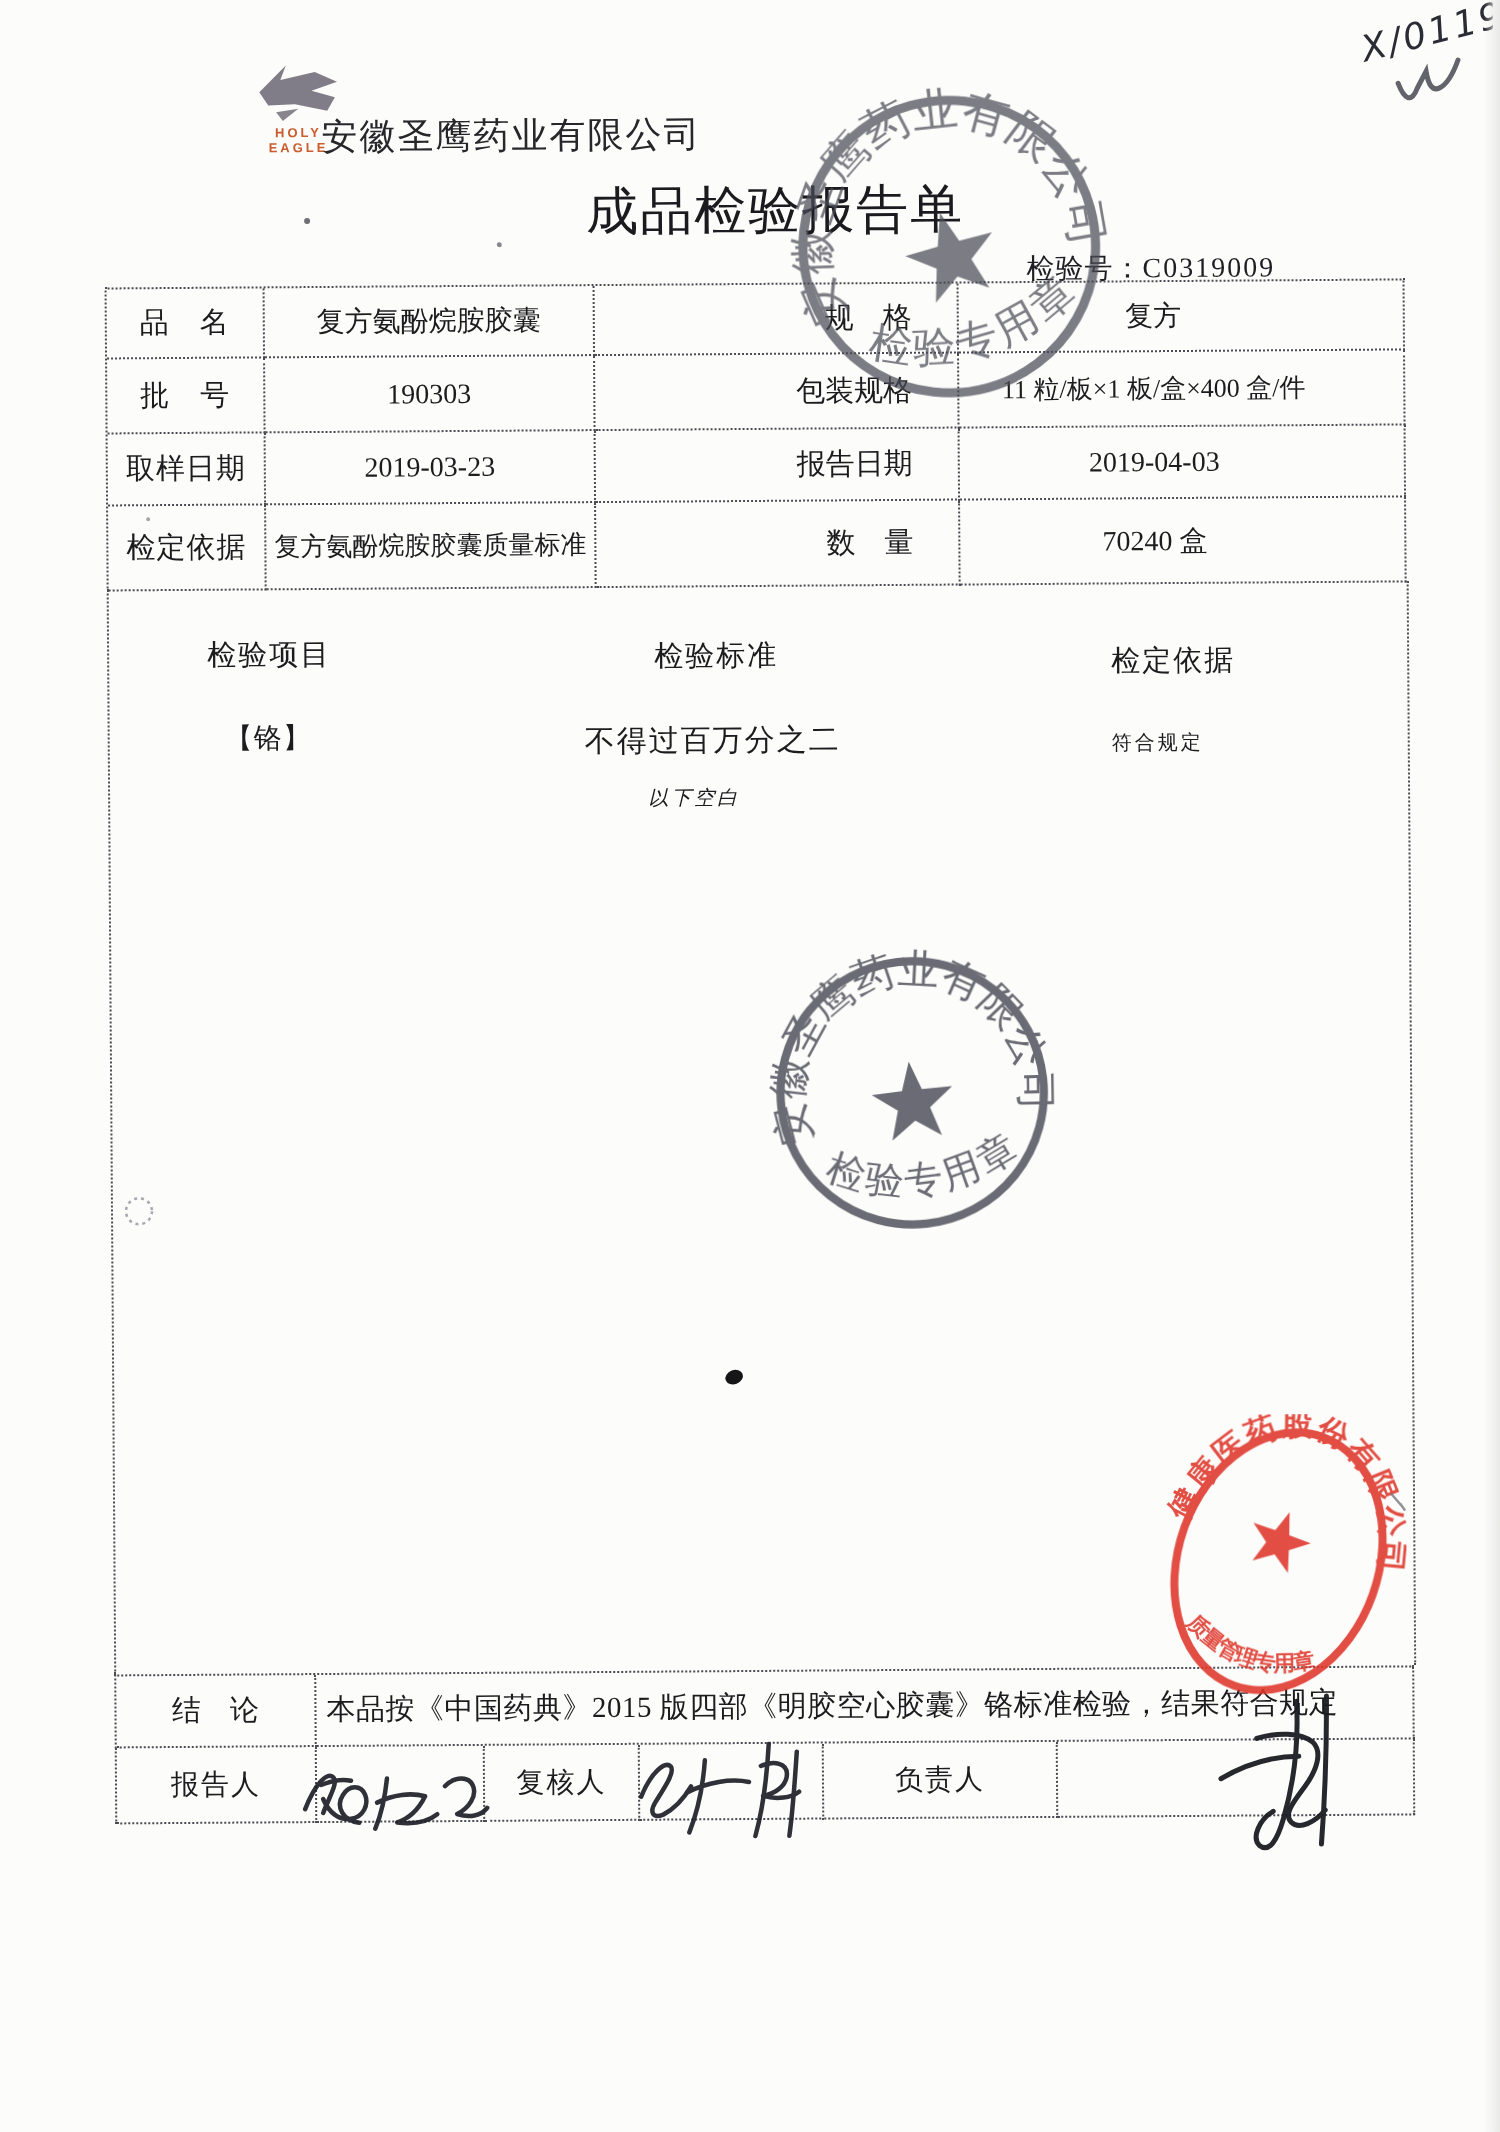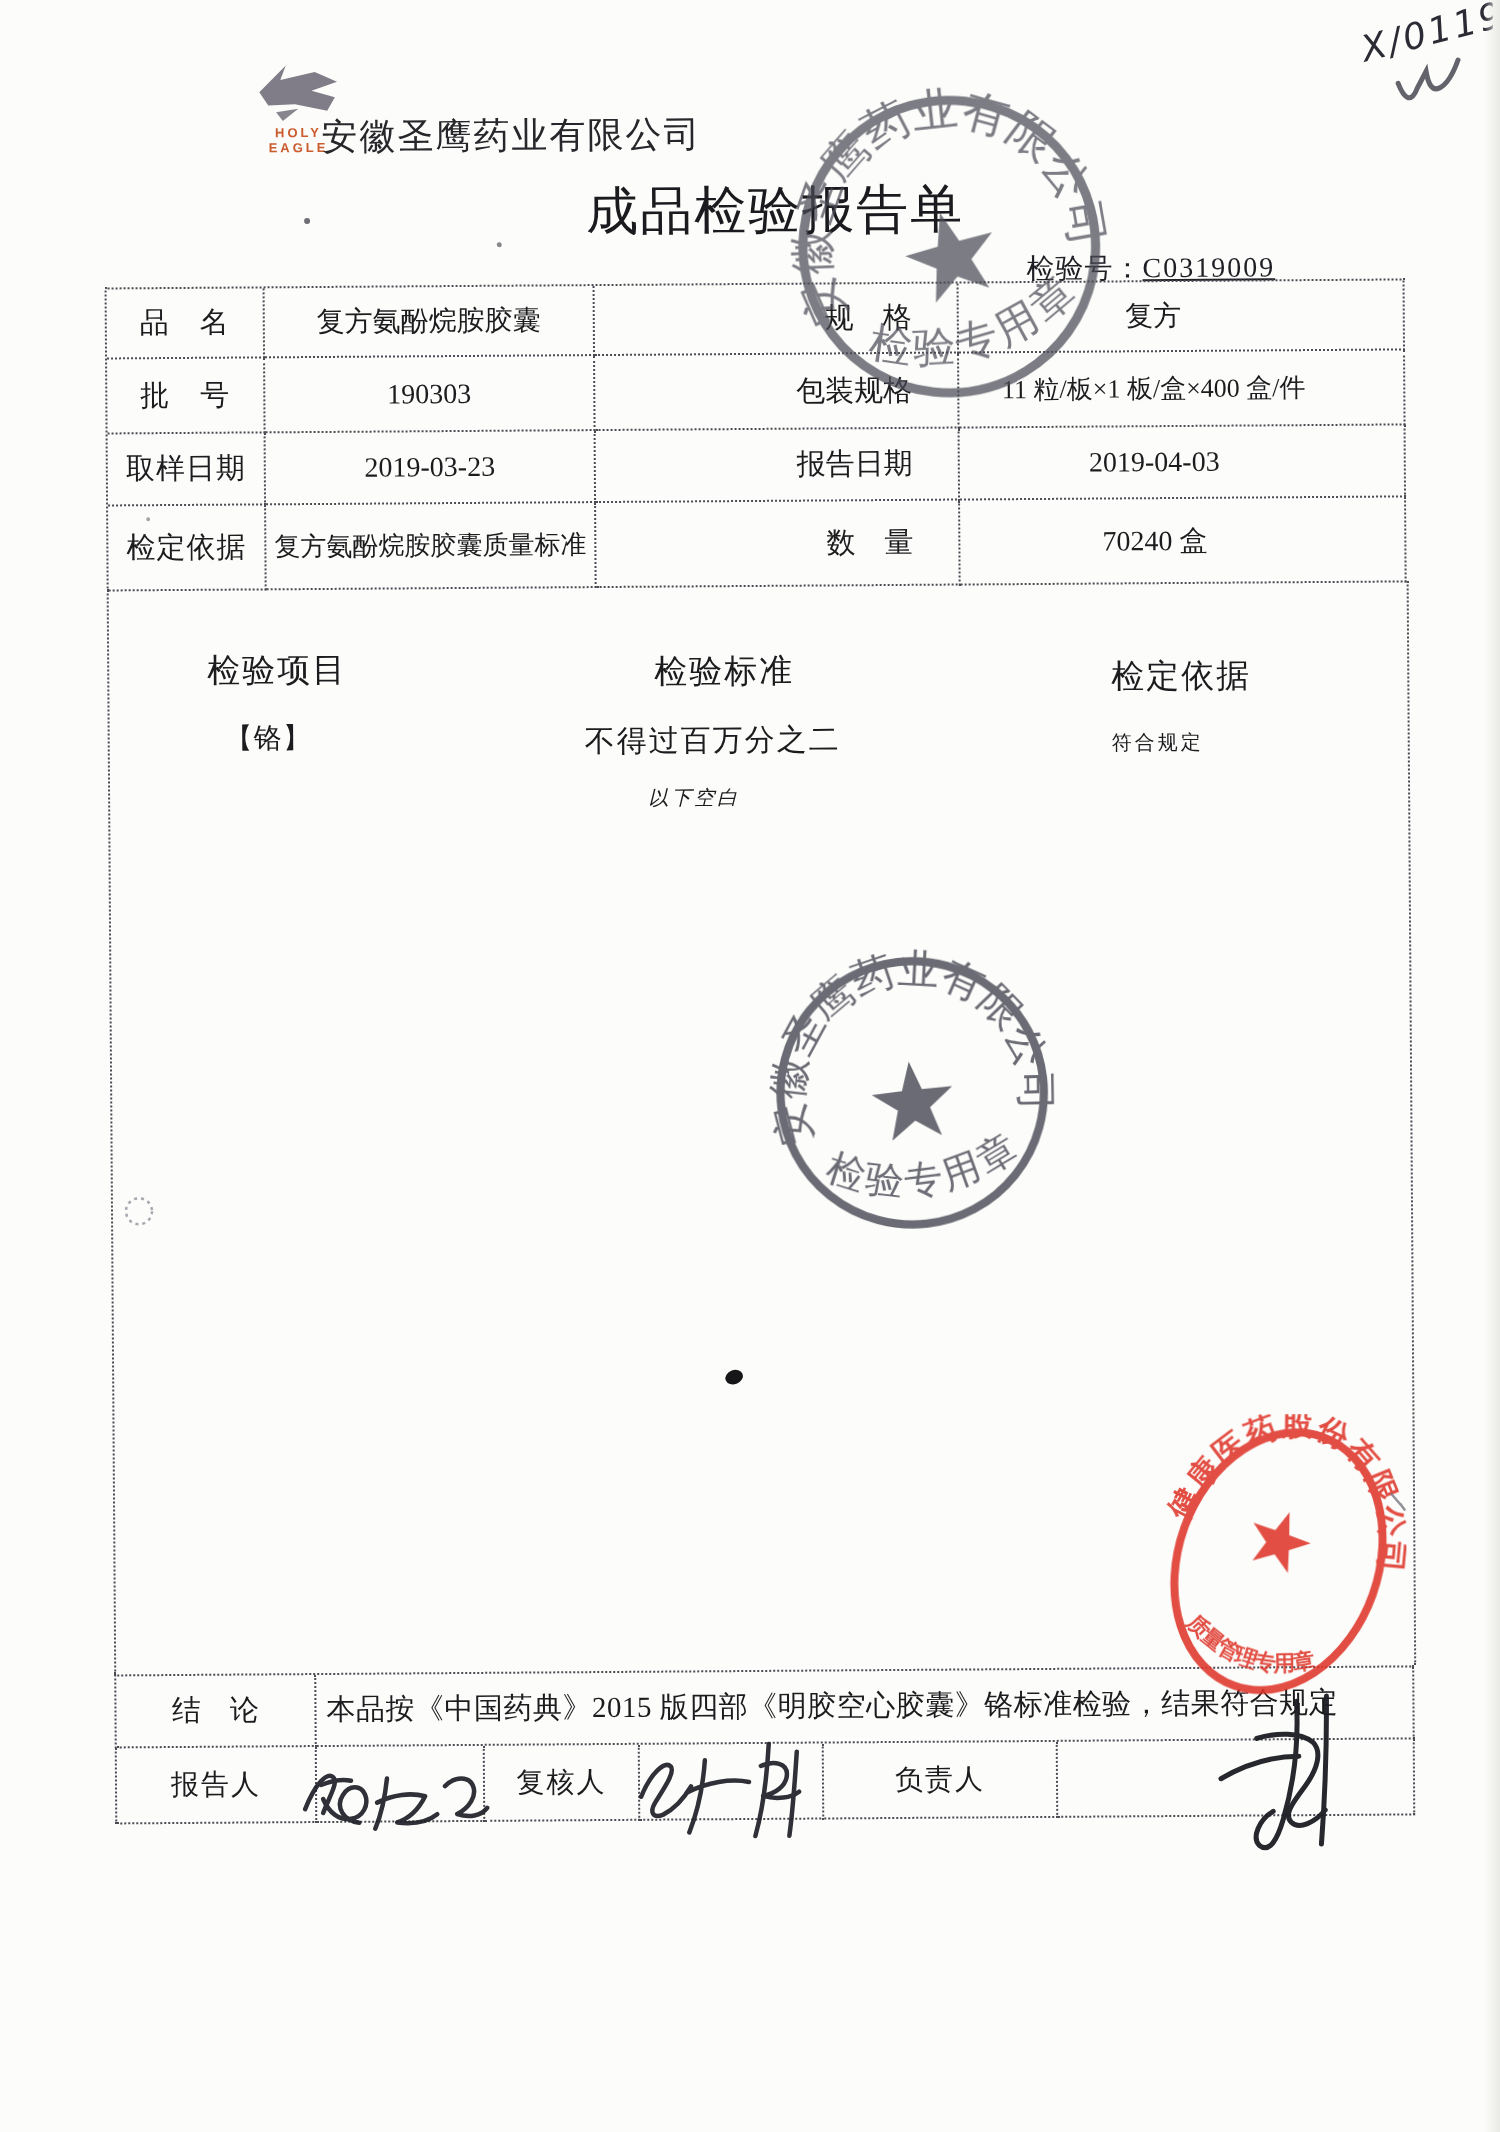--- a/index.html
+++ b/index.html
@@ -10,21 +10,21 @@
   .doc{position:absolute;inset:0;transform:rotate(-0.4deg);transform-origin:750px 1066px;}
 
   
   .logo-mark{position:absolute;left:255px;top:55px;width:100px;height:70px;}
   .logo-word{position:absolute;left:250px;top:122px;width:110px;text-align:center;
          font-family:"Liberation Sans","DejaVu Sans",sans-serif;font-size:13px;font-weight:700;
          letter-spacing:3px;color:#c2410c;opacity:.85;}
   .company{position:absolute;left:328px;top:110px;font-size:36px;letter-spacing:2px;color:#26262b;}
   .title{position:absolute;left:592px;top:176px;font-size:52px;font-weight:500;letter-spacing:2px;color:#1b1b1f;}
   .report-no{position:absolute;left:1032px;top:252px;font-size:28px;letter-spacing:1px;color:#1e1e24;}
-  .report-no .num{letter-spacing:2px;text-decoration:underline;}
+  .report-no .num{letter-spacing:2px;}
 
   
   .grid{position:absolute;display:grid;border-top:2px dotted #4b4b54;border-left:2px dotted #4b4b54;}
   .grid .cell{border-right:2px dotted #4b4b54;border-bottom:2px dotted #4b4b54;
          display:flex;align-items:center;justify-content:center;white-space:nowrap;}
   .info-table{left:110px;top:283px;grid-template-columns:158px 330px 364px 446px;
          grid-template-rows:70px 75px 72px 85px;}
   .info-table .lab{font-size:29px;letter-spacing:1px;}
   .info-table .lab2{justify-content:flex-end;padding-right:45px;font-size:29px;}
   .info-table .val{font-size:28px;}
@@ -35,21 +35,21 @@
          border-left:2px dotted #4b4b54;border-right:2px dotted #4b4b54;pointer-events:none;}
   .mid-item{position:absolute;white-space:nowrap;}
 
   .concl-table{left:110px;top:1670px;grid-template-columns:200px 1098px;grid-template-rows:72px;}
   .concl-label{font-size:29px;}
   .concl-text{justify-content:flex-start !important;padding-left:10px;font-size:29px;letter-spacing:.5px;}
   .sign-table{left:110px;top:1744px;grid-template-columns:200px 168px 155px 184px 234px 357px;
          grid-template-rows:76px;border-top:none;}
   .sign-label{font-size:28px;letter-spacing:2px;}
 
-  .hdr{font-size:33px;letter-spacing:2px;margin-top:13px;}
+  .hdr{font-size:29px;letter-spacing:2px;}
   .item-name{font-size:28px;letter-spacing:1px;}
   .item-standard{font-size:30px;letter-spacing:2px;}
   .item-result{font-size:20px;letter-spacing:3px;}
   .end-note{font-size:20px;letter-spacing:3px;font-style:italic;}
 
   
   .stamp{position:absolute;filter:blur(.4px);}
   .stamp text{font-family:"Liberation Serif","DejaVu Serif",serif;font-weight:600;}
   .overlay{position:absolute;left:0;top:0;}
   .hand-code{font-family:"DejaVu Sans","Liberation Sans",sans-serif;font-style:italic;

